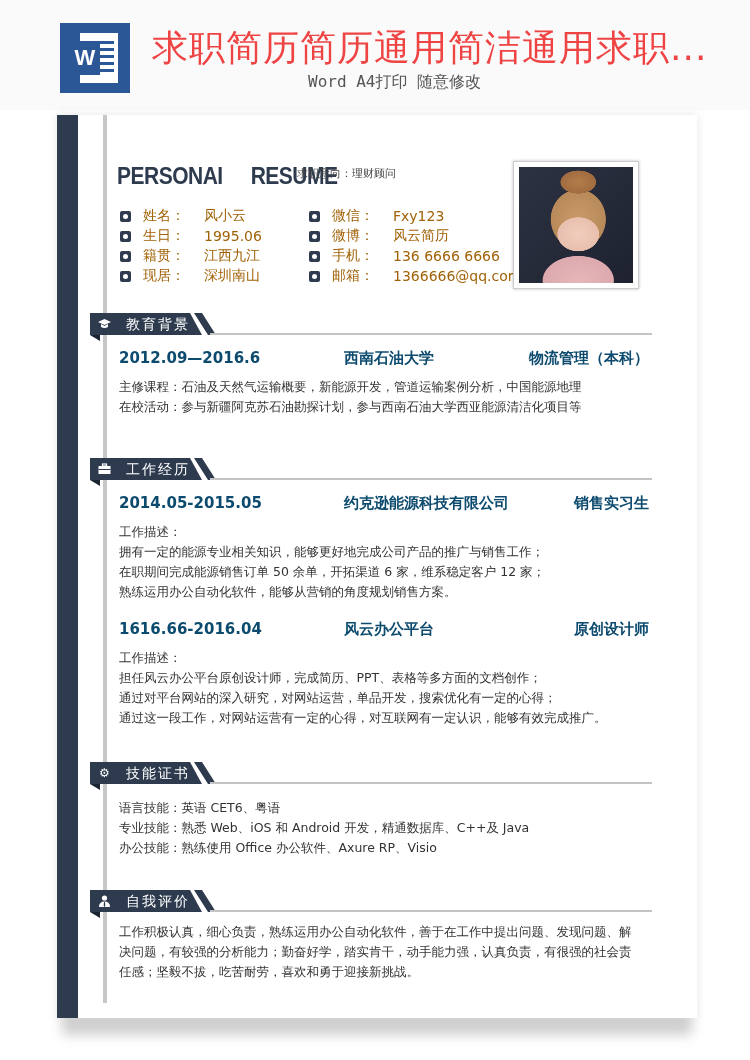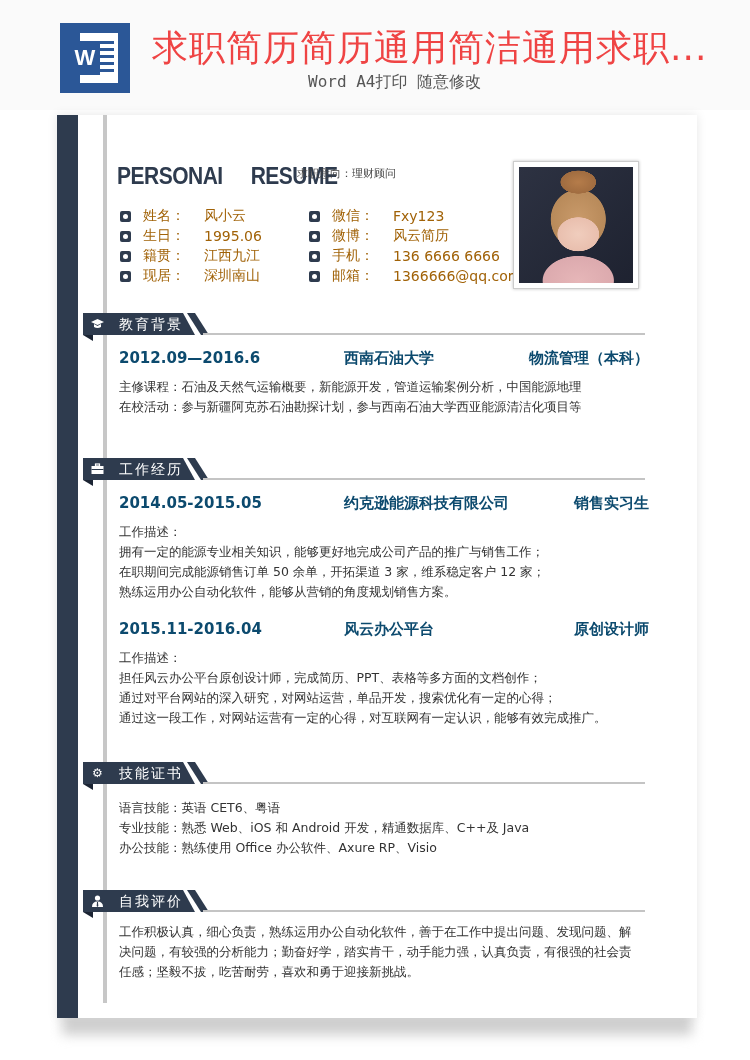--- a/index.html
+++ b/index.html
@@ -30,21 +30,21 @@
   .info-row { height: 20px; display: flex; align-items: center; white-space: nowrap; }
   .info-ico { width: 11px; height: 11px; background: #2e3b4e; border-radius: 2px; margin-right: 12px; position: relative; flex: none; }
   .info-ico::after { content: ""; position: absolute; left: 3px; top: 3px; width: 5px; height: 5px; border-radius: 50%; background: #fff; }
   .info-label { width: 45px; }
   .info-val { margin-left: 16px; }
 
   .photo { position: absolute; left: 456px; top: 46px; width: 126px; height: 128px; background: #fff; border: 1px solid #ccc; box-shadow: 0 0 3px rgba(0,0,0,0.25); padding: 5px; }
   .photo-img { width: 100%; height: 100%; background: radial-gradient(ellipse 30% 24% at 52% 58%, #f0cdbd 0%, #e9bfae 60%, transparent 62%), radial-gradient(ellipse 22% 14% at 52% 13%, #b57c4a 0%, #a06c40 70%, transparent 72%), radial-gradient(ellipse 44% 30% at 52% 98%, #e6b6b8 0%, #dcaaae 70%, transparent 72%), radial-gradient(ellipse 34% 36% at 52% 45%, #c99a6a 0%, #b88a5a 70%, transparent 72%), linear-gradient(135deg, #2d3242 0%, #1e2230 100%); }
 
   
-  .sec { position: absolute; left: 26px; width: 562px; height: 30px; }
+  .sec { position: absolute; left: 33px; width: 562px; height: 30px; }
   .sec-tab { position: absolute; left: 0; top: 0; height: 22px; width: 112px; background: #2e3b4e; clip-path: polygon(0 0, 100% 0, 100% 0, 100% 100%, 0 100%); }
   .sec-tab { clip-path: polygon(0 0, 100px 0, 112px 22px, 0 22px); }
   .sec-slash { position: absolute; left: 104px; top: 0; width: 22px; height: 22px; background: #2e3b4e; clip-path: polygon(0 0, 8px 0, 22px 22px, 14px 22px); }
   .sec-fold { position: absolute; left: 0; top: 22px; width: 10px; height: 6px; background: #1b2433; clip-path: polygon(0 0, 100% 0, 100% 100%); }
   .sec-rule { position: absolute; left: 120px; top: 20px; width: 442px; height: 2px; background: #c4c4c4; }
   .sec-icon { position: absolute; left: 8px; top: 5px; width: 13px; height: 12px; color: #fff; font-size: 12px; line-height: 12px; text-align: center; }
   .sec-label { position: absolute; left: 36px; top: 3px; font-size: 14px; color: #fff; letter-spacing: 2px; white-space: nowrap; }
 
   
   .entry-head { position: absolute; left: 62px; width: 530px; height: 18px; font-weight: bold; font-size: 15px; color: #0c4a6e; }
@@ -173,25 +173,25 @@
     <div class="sec-label">工作经历</div>
   </div>
   <div class="entry-head" style="top:379px;">
     <span class="c1">2014.05-2015.05</span>
     <span class="c2">约克逊能源科技有限公司</span>
     <span class="c3">销售实习生</span>
   </div>
   <div class="text-block" style="top:407px;">
     <div>工作描述：</div>
     <div>拥有一定的能源专业相关知识，能够更好地完成公司产品的推广与销售工作；</div>
-    <div>在职期间完成能源销售订单 50 余单，开拓渠道 3 家，维系稳定客户 12 家；</div>
+    <div>在职期间完成能源销售订单 50 余单，开拓渠道 6 家，维系稳定客户 12 家；</div>
     <div>熟练运用办公自动化软件，能够从营销的角度规划销售方案。</div>
   </div>
   <div class="entry-head" style="top:505px;">
-    <span class="c1">2015.11-2016.04</span>
+    <span class="c1">1616.66-2016.04</span>
     <span class="c2">风云办公平台</span>
     <span class="c3">原创设计师</span>
   </div>
   <div class="text-block" style="top:533px;">
     <div>工作描述：</div>
     <div>担任风云办公平台原创设计师，完成简历、PPT、表格等多方面的文档创作；</div>
     <div>通过对平台网站的深入研究，对网站运营，单品开发，搜索优化有一定的心得；</div>
     <div>通过这一段工作，对网站运营有一定的心得，对互联网有一定认识，能够有效完成推广。</div>
   </div>
 

